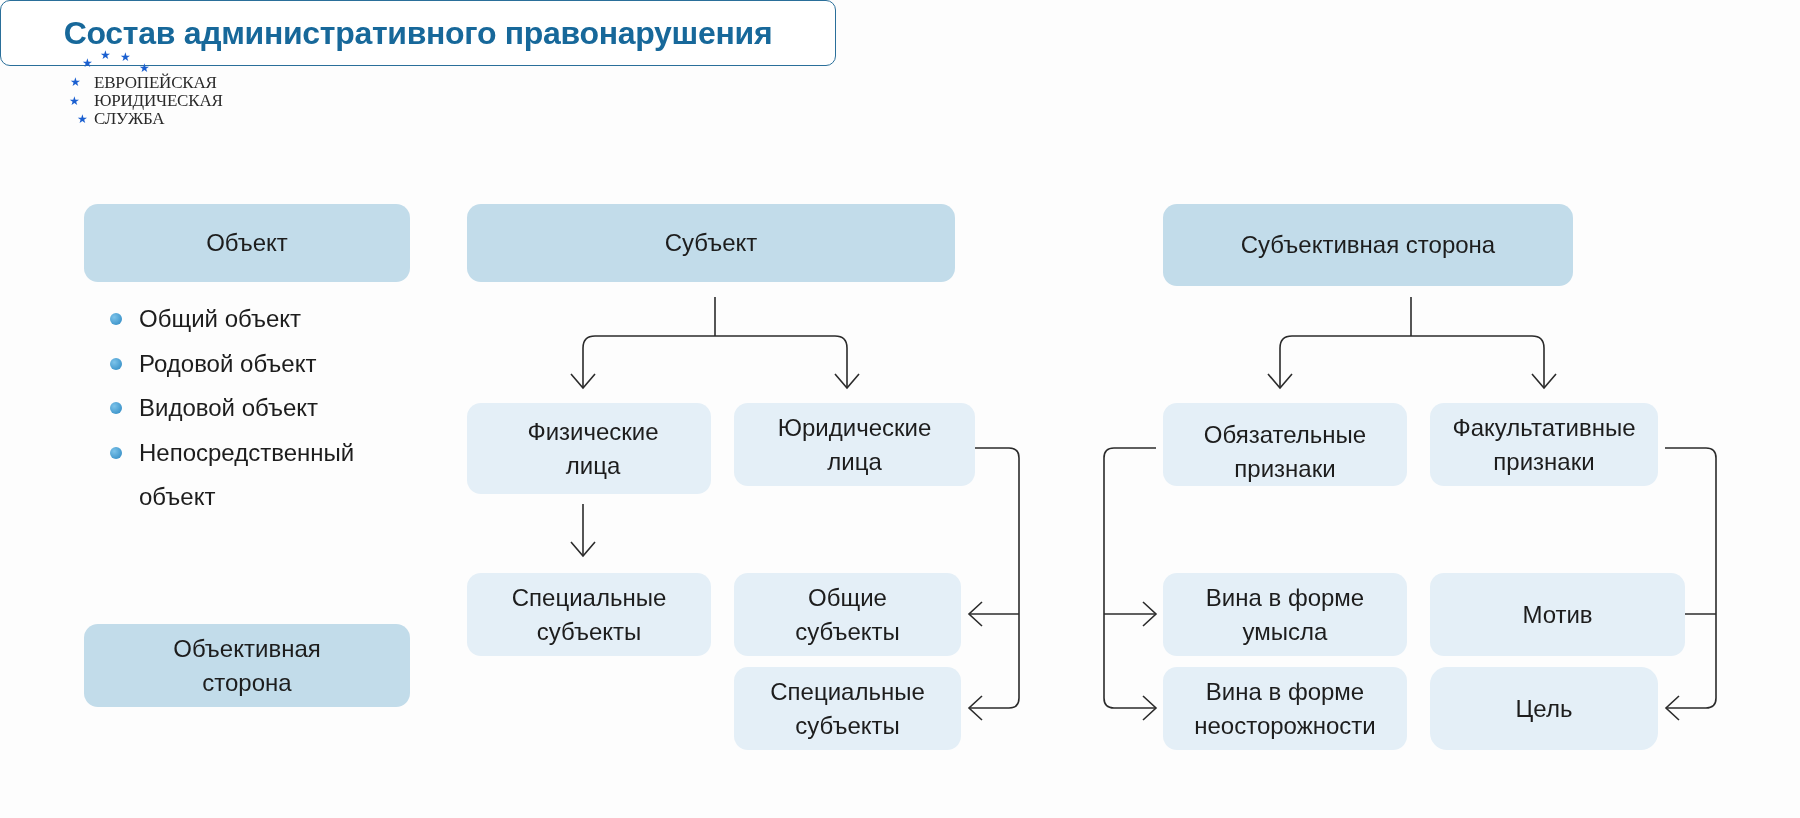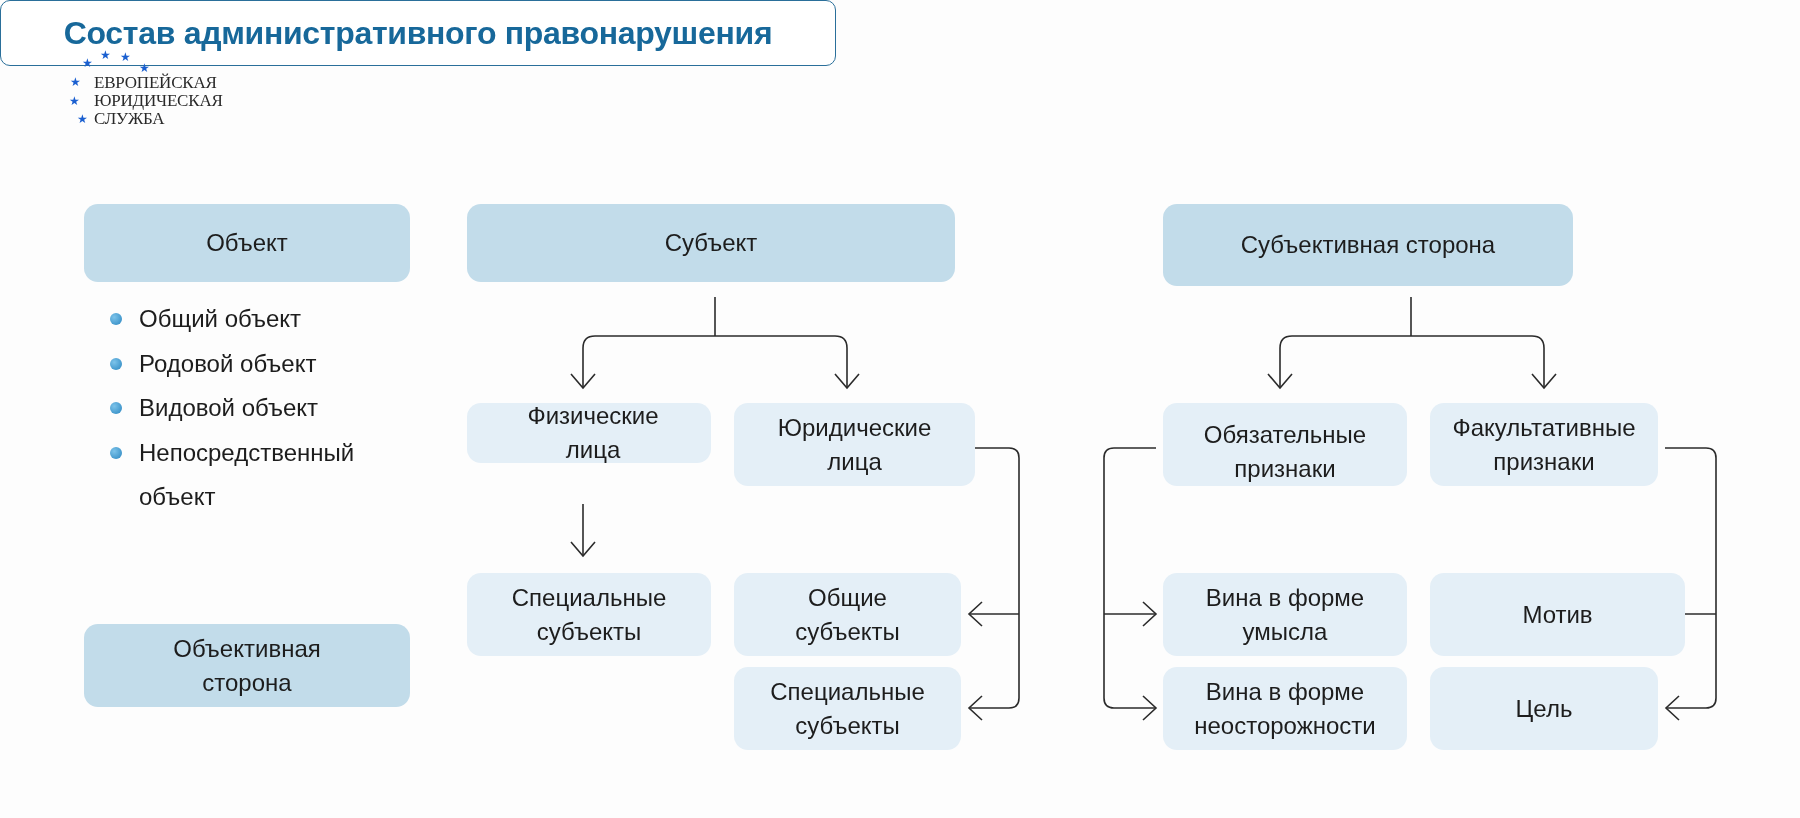--- a/index.html
+++ b/index.html
@@ -100,21 +100,21 @@
 </div>
 
 <div class="box dark" style="left:84px;top:624px;width:326px;height:83px;">
   <span>Объективная
 сторона</span>
 </div>
 
 <div class="box dark" style="left:467px;top:204px;width:488px;height:78px;">
   <span>Субъект</span>
 </div>
-<div class="box light" style="left:467px;top:403px;width:244px;height:60px;padding-left:8px;">
+<div class="box light" style="left:467px;top:403px;width:244px;height:91px;padding-left:8px;">
   <span>Физические
 лица</span>
 </div>
 <div class="box light" style="left:734px;top:403px;width:241px;height:83px;">
   <span>Юридические
 лица</span>
 </div>
 <div class="box light" style="left:467px;top:573px;width:244px;height:83px;">
   <span>Специальные
 субъекты</span>
@@ -143,15 +143,15 @@
   <span>Вина в форме
 умысла</span>
 </div>
 <div class="box light" style="left:1163px;top:667px;width:244px;height:83px;">
   <span>Вина в форме
 неосторожности</span>
 </div>
 <div class="box light" style="left:1430px;top:573px;width:255px;height:83px;">
   <span>Мотив</span>
 </div>
-<div class="box light" style="left:1430px;top:667px;width:228px;height:83px;">
+<div class="box light" style="left:1430px;top:667px;width:228px;height:83px;border-radius:17px;">
   <span>Цель</span>
 </div>
 
 </body></html>

